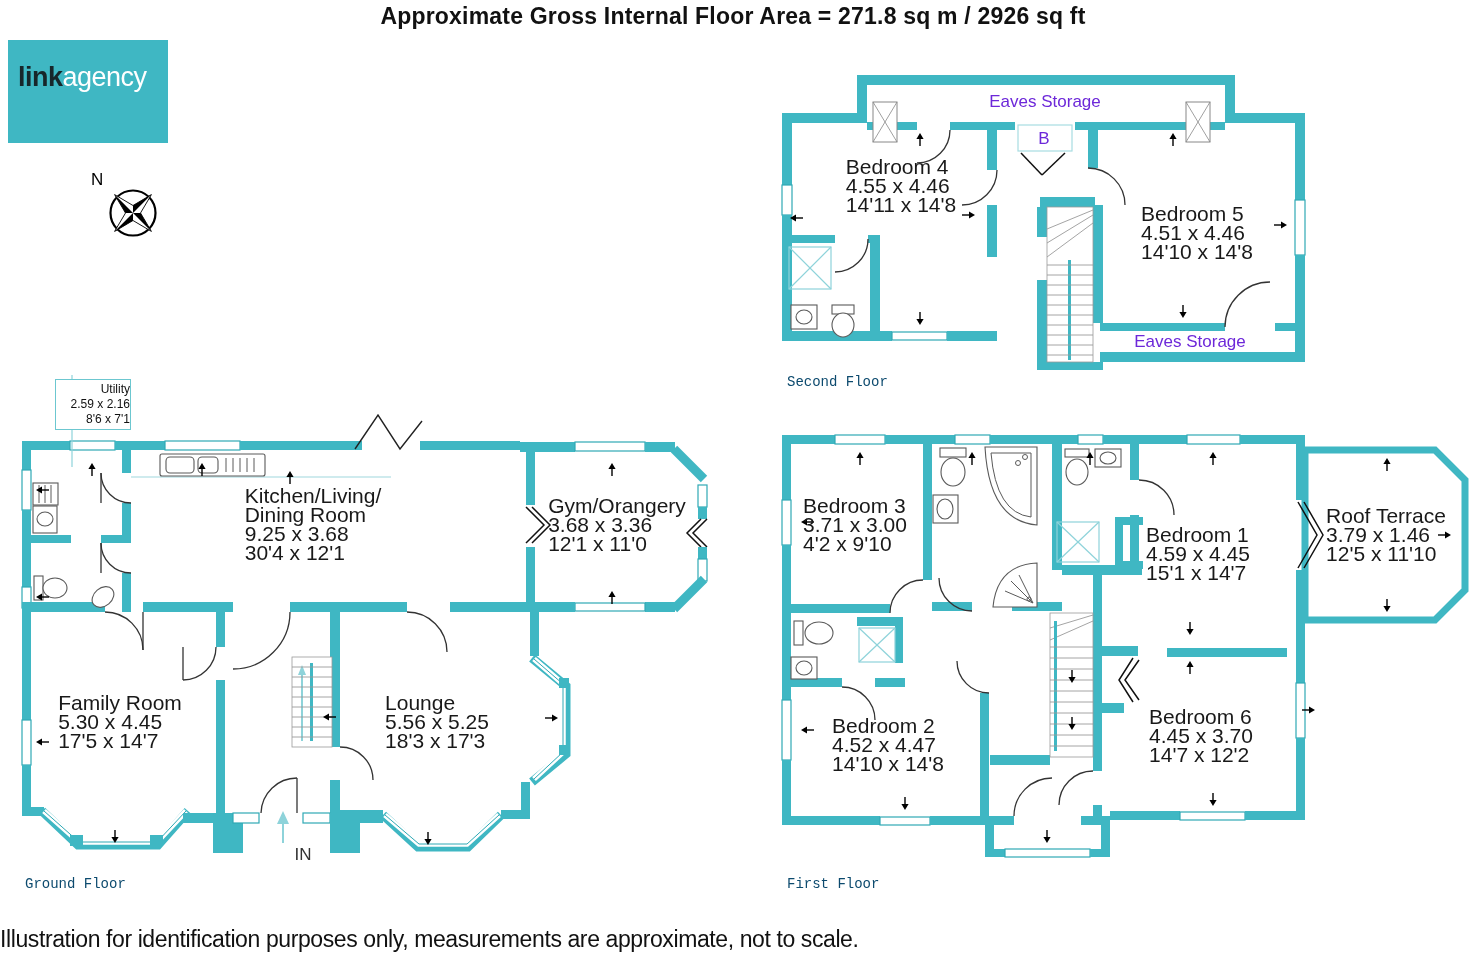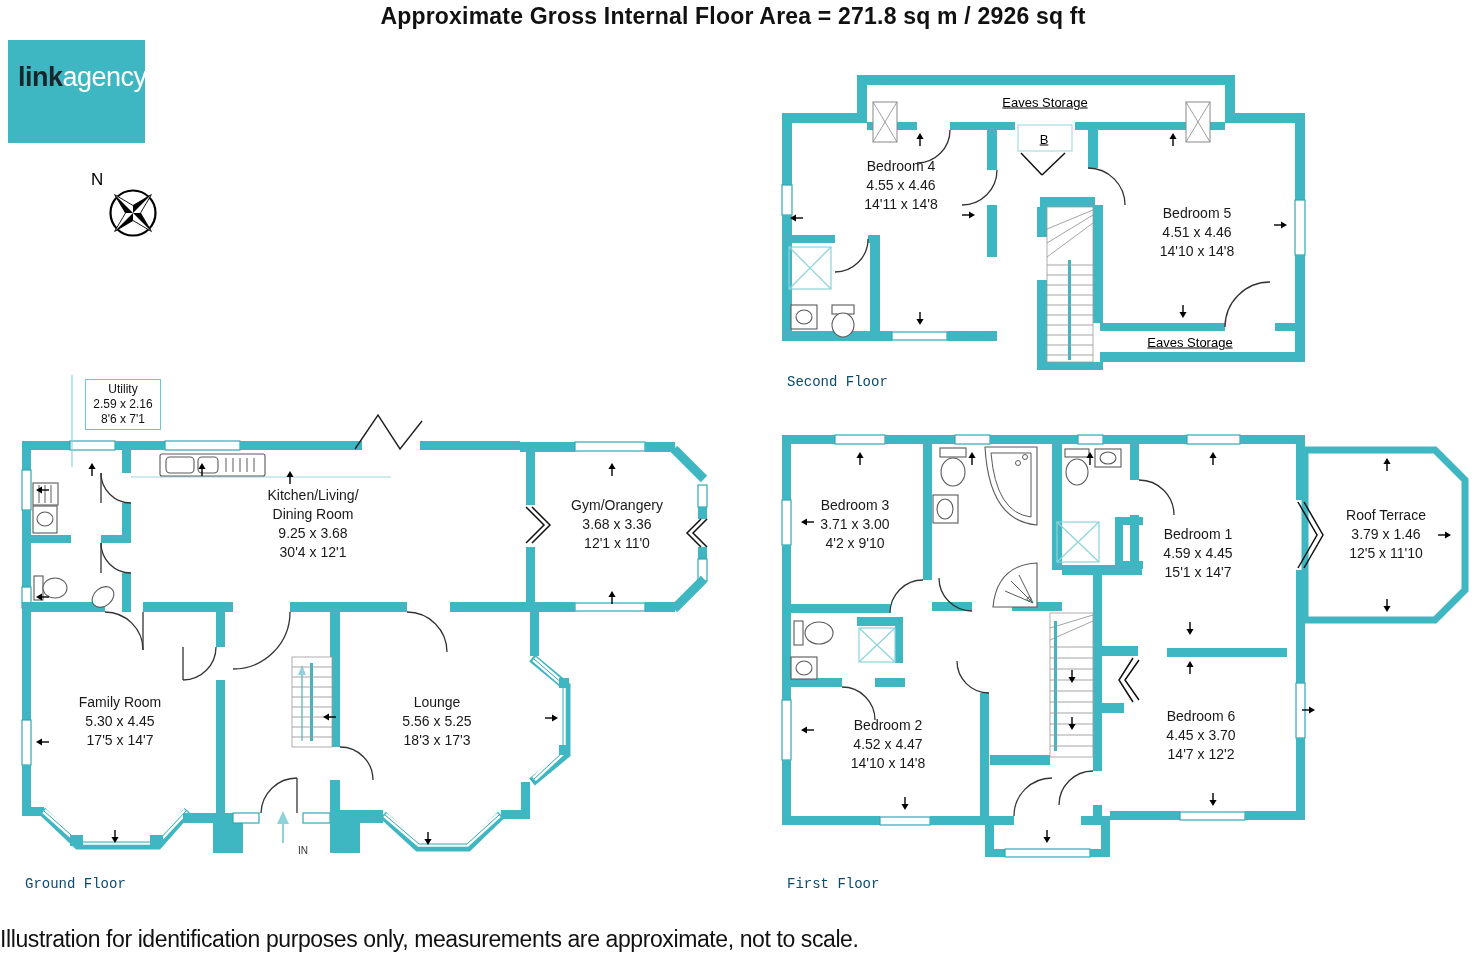--- a/index.html
+++ b/index.html
@@ -1,32 +1,32 @@
 <!DOCTYPE html>
 <html><head>
 <meta charset="utf-8">
 <style>
   html,body{margin:0;padding:0;background:#fff;}
   body{width:1474px;height:961px;position:relative;overflow:hidden;
        font-family:"Liberation Sans",sans-serif;color:#111;}
   .abs{position:absolute;}
   #title{left:0;right:8px;top:3px;text-align:center;font-size:23px;font-weight:bold;letter-spacing:.2px;}
   #footer{left:0;right:0;top:926px;text-align:left;font-size:23px;letter-spacing:-.4px;}
-  #logo{left:8px;top:40px;width:137px;height:103px;background:#3FB7C3;}
+  #logo{left:8px;top:40px;width:160px;height:103px;background:#3FB7C3;}
   #logo .lg{position:absolute;left:10px;top:22px;font-size:27px;letter-spacing:-.5px;}
   #logo .lg b{color:#17262a;font-weight:bold;}
   #logo .lg span{color:#fff;font-weight:400;}
   #north{left:91px;top:170px;font-size:17px;color:#000;}
   .floor-label{font-size:14px;color:#0c4a6e;font-family:Liberation Mono, monospace;}
-  .room-label{transform:translate(-50%,-50%);text-align:center;font-size:14px;color:#191919;white-space:nowrap;}
+  .room-label{transform:translate(-50%,-50%);font-size:21px;color:#191919;white-space:nowrap;}
   .room-label .rl{line-height:19px;}
-  .small-label{transform:translate(-50%,-50%);font-size:13px;color:#000000;white-space:nowrap;text-decoration:underline;}
+  .small-label{transform:translate(-50%,-50%);font-size:17px;color:#6d28d9;white-space:nowrap;}
   #utility-box{left:55px;top:379px;width:74px;border:1px solid #6cc7d0;background:#fff;
-     text-align:center;font-size:12px;line-height:15px;padding:2px 0;z-index:5;margin-left:30px;}
-  .in-label{transform:translate(-50%,0);font-size:10px;color:#333;padding-left:44px;}
+     text-align:right;font-size:12px;line-height:15px;padding:2px 0;z-index:5;}
+  .in-label{transform:translate(-50%,0);font-size:17px;color:#333;padding-left:44px;}
   
   .w{fill:#3FB7C3;}
   .wl{stroke:#3FB7C3;stroke-width:9;fill:none;}
   .wn{fill:#fff;stroke:#2fa9b5;stroke-width:1.2;}
   .bay{stroke:#3FB7C3;stroke-width:9;fill:none;}
   .bayw{stroke:#fff;stroke-width:5.5;fill:none;}
   .bayl{stroke:#2fa9b5;stroke-width:1;fill:none;}
   .dr{fill:none;stroke:#333;stroke-width:1.3;}
   .chv{fill:none;stroke:#111;stroke-width:1.5;}
   .fx{fill:#fff;stroke:#5a5a5a;stroke-width:1.1;}

